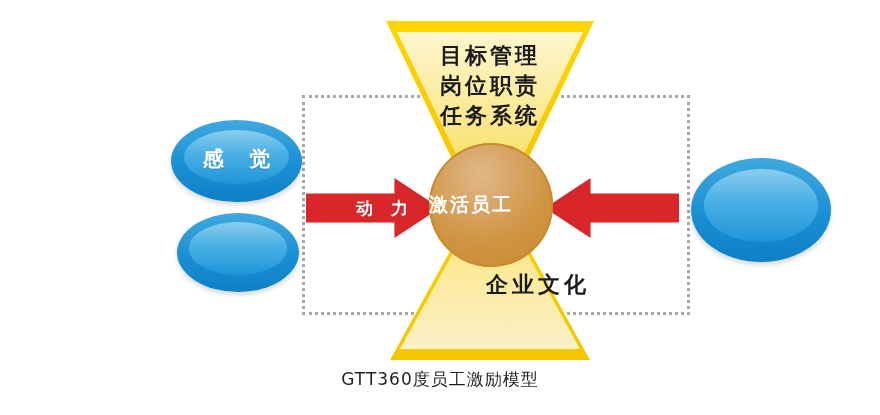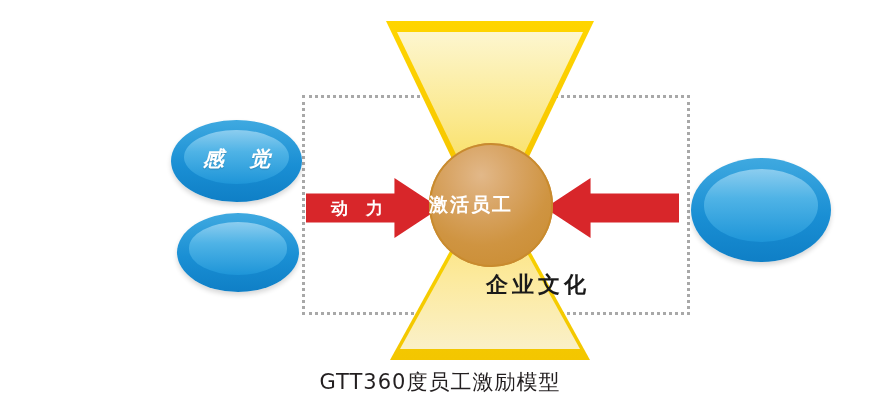--- a/index.html
+++ b/index.html
@@ -107,21 +107,21 @@
   }
   .arrow-right{
     left:545px;top:178px;width:134px;height:60px;
   }
   .arrow-right .shape{
     clip-path:polygon(100% 26%, 34% 26%, 34% 0%, 0% 50%, 34% 100%, 34% 74%, 100% 74%);
   }
   .arrow .label{
     position:relative;
     width:100%;
-    text-align:center;
+    text-align:right;
     color:#ffffff;
     font-size:17px;
     font-weight:bold;
     letter-spacing:6px;
   }
   .arrow-left .label{padding-right:26px;box-sizing:border-box;}
   .arrow-right .label{padding-left:26px;box-sizing:border-box;}
 
   
   .ellipse{
@@ -138,21 +138,20 @@
     background:linear-gradient(180deg,#8ccdef 0%,#4fb3e6 40%,#1e95d8 100%);
   }
   .ellipse .label{
     position:relative;
     color:#ffffff;
     font-weight:bold;
     text-align:center;
     line-height:1.18;
     white-space:pre-line;
     text-shadow:0 1px 1px rgba(0,0,0,0.18);
-    font-style:italic;
   }
 
   .e-income{left:49px;top:166px;width:124px;height:88px;}
   .e-income .label{font-size:21px;letter-spacing:9px;padding-left:9px;margin-top:-4px;}
 
   .e-feeling{left:171px;top:120px;width:131px;height:82px;}
   .e-feeling .label{font-size:21px;letter-spacing:9px;padding-left:9px;margin-top:-4px;}
 
   .e-growth{left:177px;top:213px;width:122px;height:79px;}
   .e-growth .label{font-size:21px;letter-spacing:9px;padding-left:9px;margin-top:-3px;}
@@ -160,34 +159,37 @@
   .e-system{left:691px;top:158px;width:140px;height:104px;}
   .e-system .face{left:9%;top:11%;width:82%;height:70%;}
   .e-system .label{font-size:17px;letter-spacing:1px;line-height:1.22;}
 
   
   .caption{
     position:absolute;
     left:0;right:0;top:368px;
     text-align:center;
     color:#231f20;
-    font-size:21px;
+    font-size:17px;
     letter-spacing:1px;
   }
 </style>
 </head>
 <body>
 
 <div id="stage">
 
   <div class="dotted-frame"></div>
 
   <div class="funnel-top">
     <div class="outer"></div>
     <div class="inner"></div>
+    <div class="label">目标管理
+岗位职责
+任务系统</div>
   </div>
 
   <div class="funnel-bottom">
     <div class="outer"></div>
     <div class="inner"></div>
     <div class="label">企业文化</div>
   </div>
 
   <div class="arrow arrow-left">
     <div class="shape"></div>

